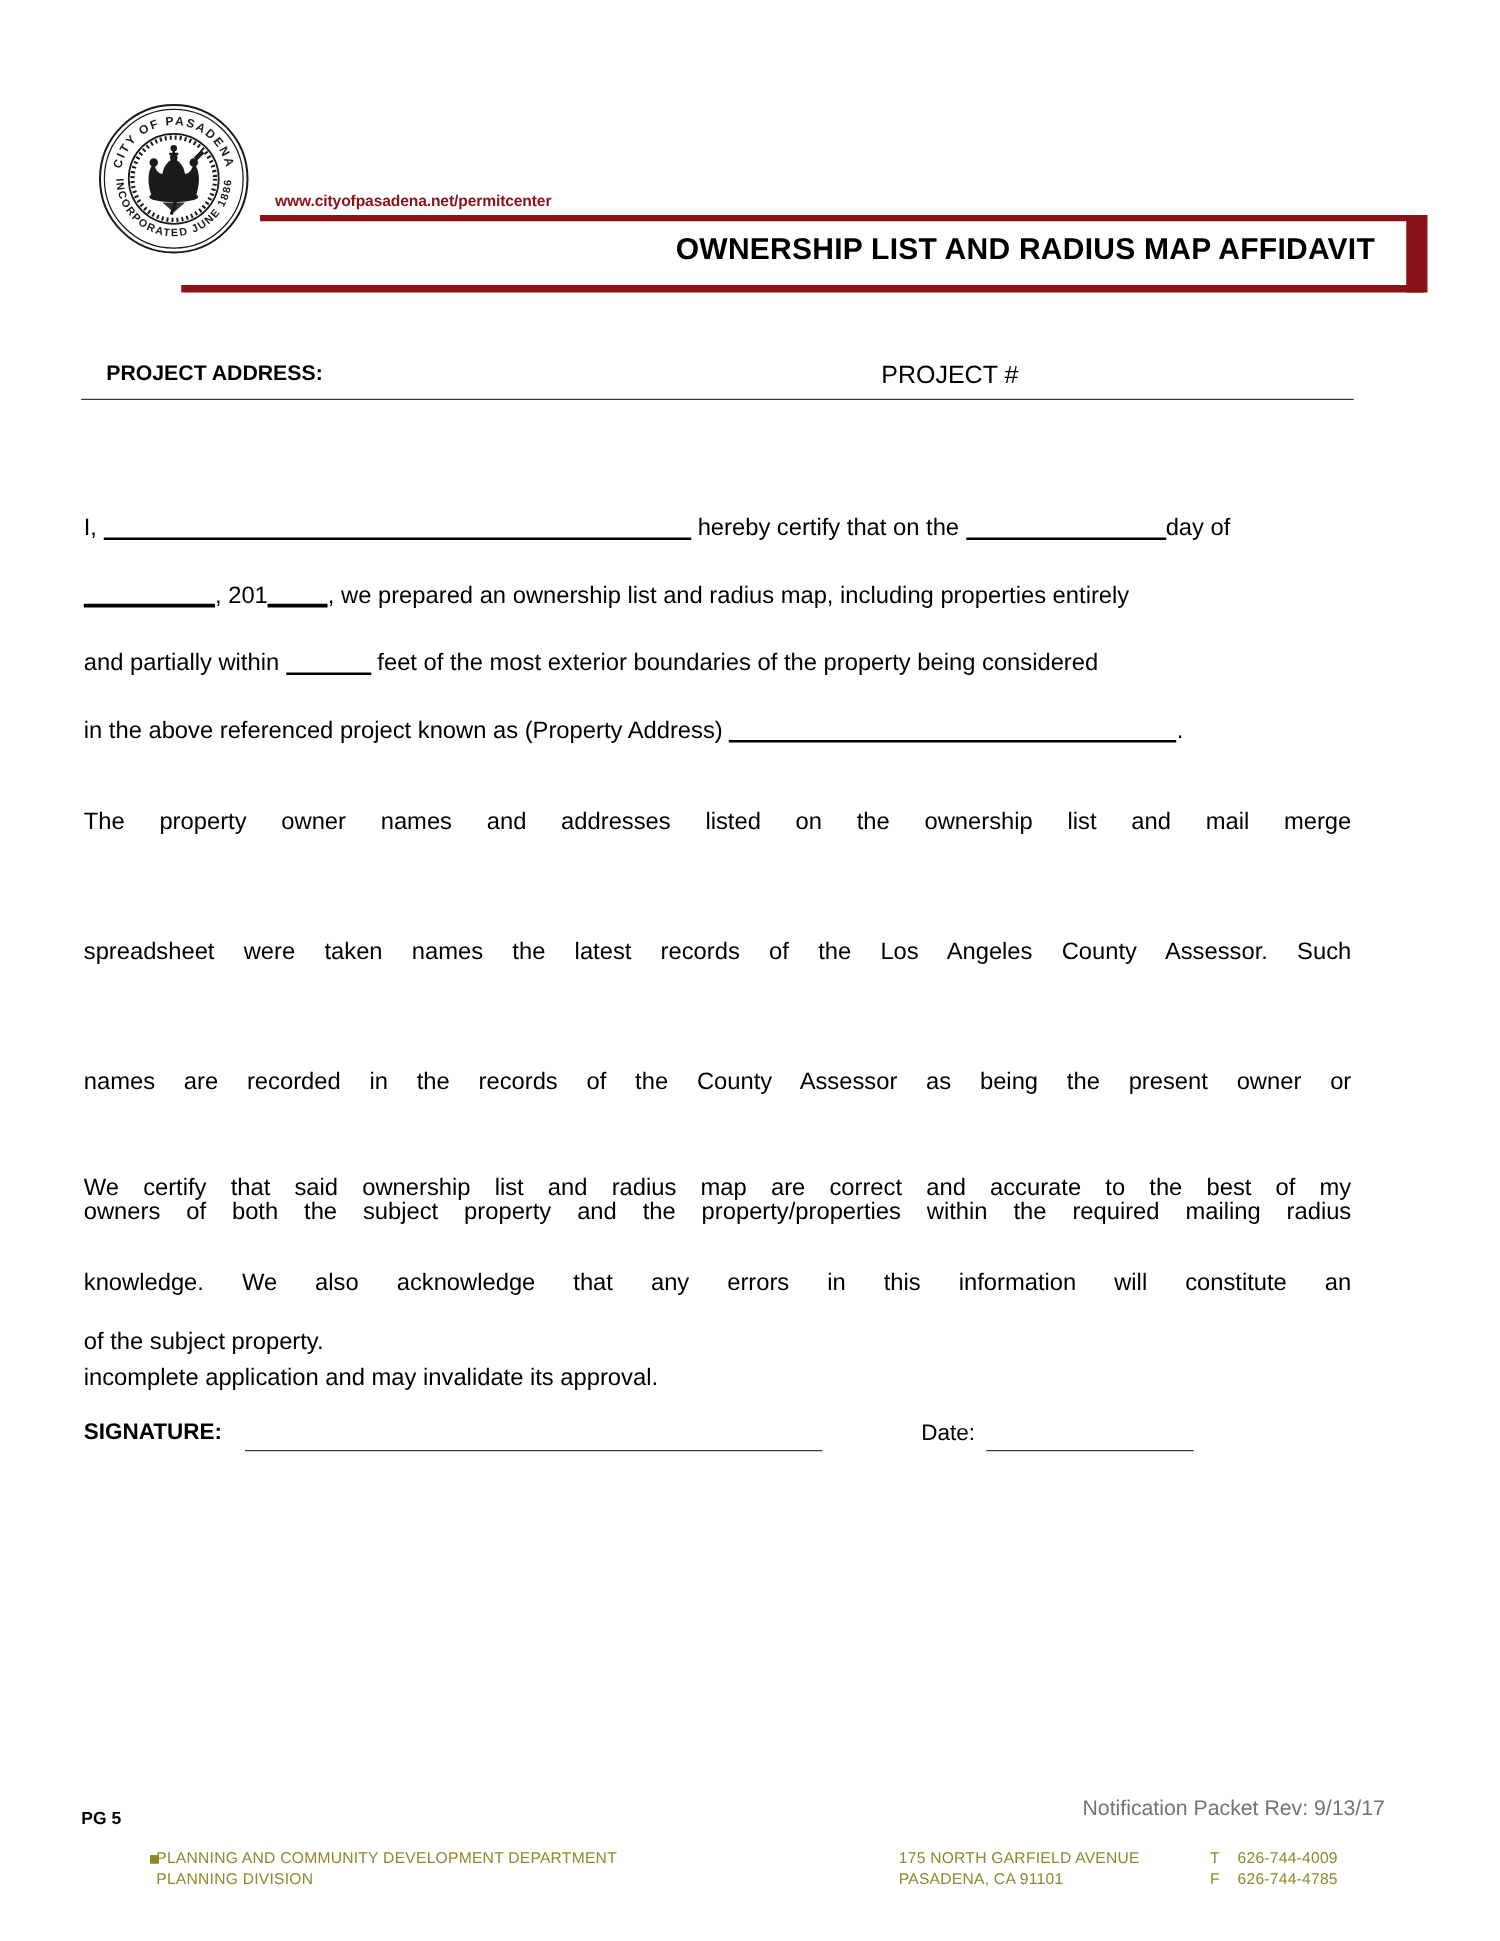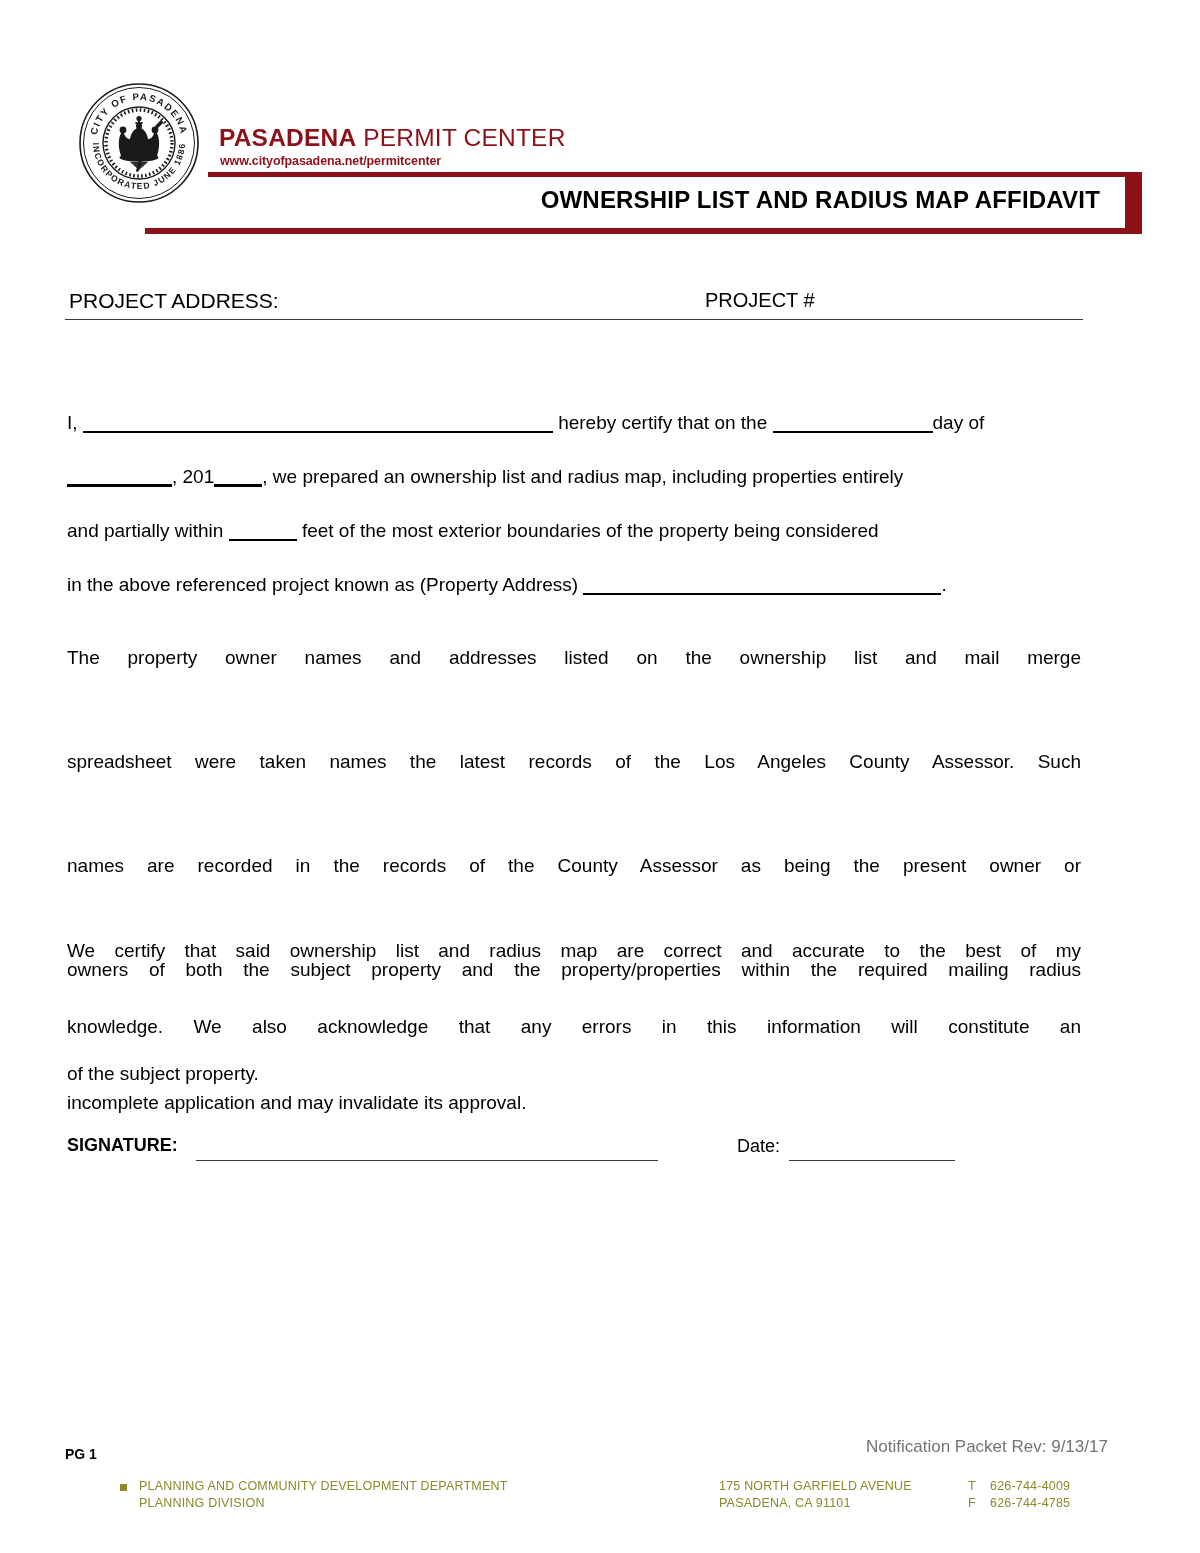--- a/index.html
+++ b/index.html
@@ -105,24 +105,25 @@
   .project-row {
     position: absolute;
     left: 65px;
     top: 289px;
     width: 1018px;
     height: 30px;
     border-bottom: 1.5px solid #3a3a3a;
   }
   .project-address-label {
     position: absolute;
-    left: 4px;
-    top: 0px;
-    font-size: 21px;
-    white-space: nowrap;
+    left: 20px;
+    top: 0px;
+    font-size: 17px;
+    white-space: nowrap;
+    font-weight: bold;
   }
   .project-num-label {
     position: absolute;
     left: 640px;
     top: 0px;
     font-size: 20px;
     white-space: nowrap;
   }
 
   
@@ -242,21 +243,21 @@
   .footer-bullet {
     position: absolute;
     left: 120px;
     top: 6px;
     width: 7px;
     height: 7px;
     background: #8a8a2a;
   }
   .footer-dept {
     position: absolute;
-    left: 139px;
+    left: 125px;
     top: 0px;
     white-space: nowrap;
     letter-spacing: 0.2px;
   }
   .footer-addr {
     position: absolute;
     left: 719px;
     top: 0px;
     white-space: nowrap;
     letter-spacing: 0.2px;
@@ -301,23 +302,20 @@
         <ellipse cx="61" cy="75.5" rx="19.5" ry="4.2"></ellipse>
         <path d="M 45,48 m -3.4,0 a 3.4,3.4 0 1,0 6.8,0 a 3.4,3.4 0 1,0 -6.8,0"></path>
         <path d="M 77,48 m -3.4,0 a 3.4,3.4 0 1,0 6.8,0 a 3.4,3.4 0 1,0 -6.8,0"></path>
         <path d="M 61,44 m -3,0 a 3,3 0 1,0 6,0 a 3,3 0 1,0 -6,0"></path>
         <path d="M 52,80 L 61,88 L 70,80 Z" opacity="0.9"></path>
         <rect x="59.6" y="78" width="2.6" height="12" transform="rotate(18 61 84)"></rect>
       </g>
     </svg>
   </div>
 
-  <div class="brand">
-    <span class="b1">PASADENA</span><span class="b2"> PERMIT CENTER</span>
-  </div>
   <div class="brand-url">www.cityofpasadena.net/permitcenter</div>
 
   <div class="rule-top"></div>
   <div class="title-block"></div>
   <div class="doc-title">OWNERSHIP LIST AND RADIUS MAP AFFIDAVIT</div>
   <div class="rule-bottom"></div>
 </div>
 
 <div class="project-row">
   <span class="project-address-label">PROJECT ADDRESS:</span>
@@ -361,21 +359,21 @@
   <span class="just">We certify that said ownership list and radius map are correct and accurate to the best of my</span>
   <span class="just">knowledge.   We also acknowledge that any errors in this information will constitute an</span>
   <span>incomplete application and may invalidate its approval.</span>
 </div>
 
 <div class="sig-label">SIGNATURE:</div>
 <div class="sig-line"></div>
 <div class="date-label">Date:</div>
 <div class="date-line"></div>
 
-<div class="page-num">PG 1</div>
+<div class="page-num">PG 5</div>
 <div class="rev-note">Notification Packet Rev: 9/13/17</div>
 
 <div class="footer">
   <div class="footer-bullet"></div>
   <div class="footer-dept">
     <div>PLANNING AND COMMUNITY  DEVELOPMENT DEPARTMENT</div>
     <div>PLANNING DIVISION</div>
   </div>
   <div class="footer-addr">
     <div>175 NORTH GARFIELD AVENUE</div>

